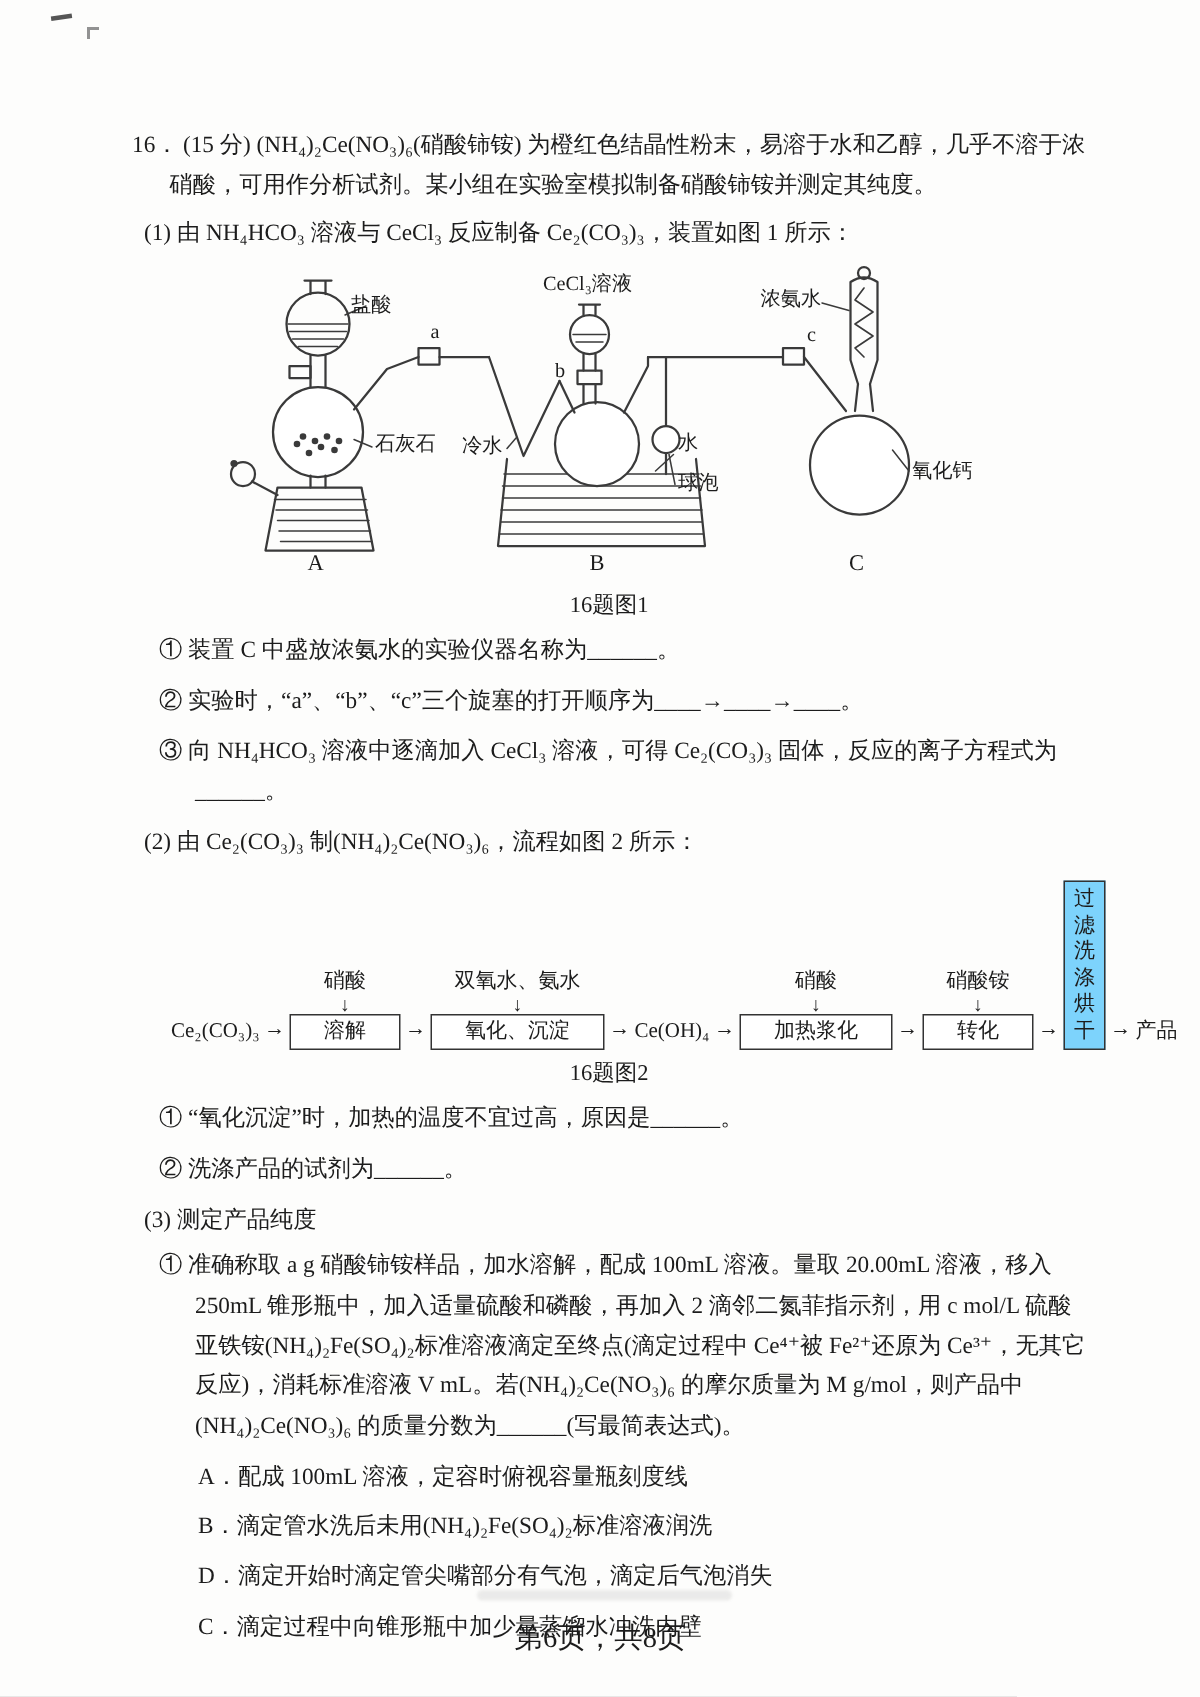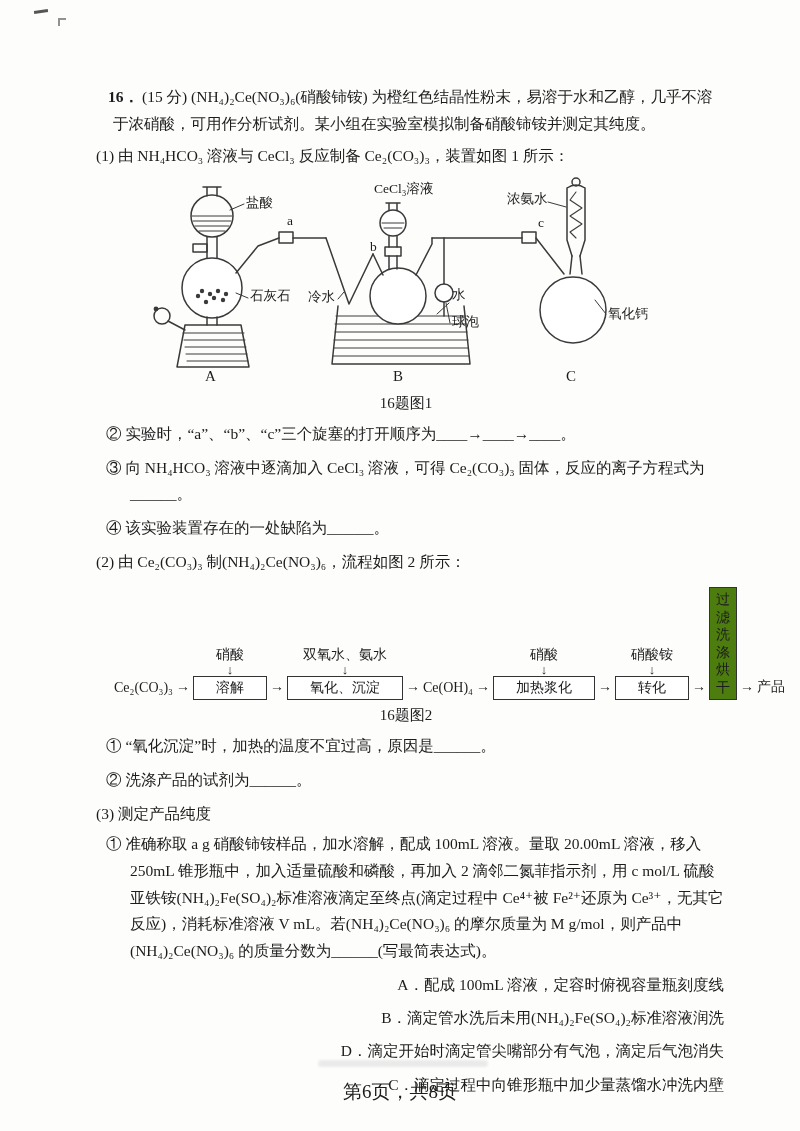--- a/index.html
+++ b/index.html
@@ -4,40 +4,40 @@
 <style>
   html,body { margin:0; padding:0; background:#d8d8d8; }
   .page {
     position:relative; width:800px; height:1131px; margin:0 auto;
     background:#fdfdfc; overflow:hidden;
     font-family:"Liberation Serif","DejaVu Serif",serif; color:#1c1c1c;
   }
   .content { position:absolute; left:88px; top:84px; width:636px; }
   .para { margin:0 0 6px 0; font-size:15.5px; line-height:1.72; }
   .stem { padding-left:25px; text-indent:-25px; }
-  .qnum { font-weight:bold; margin-right:3px;margin-left:20px; }
+  .qnum { font-weight:normal; margin-right:3px; }
   .part-heading { margin:4px 0 4px 8px; }
   .item { margin:2px 0 7px 18px; padding-left:24px; text-indent:-24px; }
 
   .figure1 { position:relative; width:640px; height:218px; margin:4px 0 0 -2px; }
   .flabel { position:absolute; font-size:13.5px; white-space:nowrap; line-height:1.1; }
   .fig-letter { font-size:15px; }
 
   .caption { text-align:center; font-size:15px; margin:2px 0 8px 0; }
 
   .flowchart { display:flex; align-items:flex-end; margin:12px 0 6px 26px; font-size:14px; }
   .fc-col { display:flex; flex-direction:column; align-items:center;justify-content:center; }
   .fc-reagent { line-height:1.1; margin-bottom:1px; white-space:nowrap; }
   .fc-down { line-height:1; font-size:13px; }
   .fc-box { border:1.4px solid #333; padding:2px 22px; line-height:1.3; white-space:nowrap; background:#fff; }
-  .fc-box-tall { border:1.4px solid #333; padding:3px 6px; display:flex; flex-direction:column; align-items:flex-start; line-height:1.25; background:#4d7c0f; }
+  .fc-box-tall { border:1.4px solid #333; padding:3px 6px; display:flex; flex-direction:column; align-items:flex-start; line-height:1.25; background:#7dd3fc; }
   .fc-plain { margin-bottom:4px; white-space:nowrap;margin-top:38px; }
   .fc-arrow { margin:0 3px 5px 3px; }
 
-  .option { margin:2px 0 7px 44px; font-size:15.5px; line-height:1.7;text-align:right; }
+  .option { margin:2px 0 7px 44px; font-size:15.5px; line-height:1.7; }
 
   .footer { position:absolute; bottom:26px; left:0; width:100%; text-align:center; font-size:19px; }
 
   .artifact-1 { position:absolute; left:34px; top:10px; width:14px; height:3px; background:#555; transform:rotate(-8deg); }
   .artifact-2 { position:absolute; left:58px; top:18px; width:6px; height:6px; border-left:2px solid #666; border-top:2px solid #666; opacity:.7; }
   .smudge { position:absolute; left:318px; top:1060px; width:170px; height:7px; background:#9a9a9a; opacity:.18; border-radius:4px; filter:blur(1px); }
 </style>
 </head>
 <body>
 
@@ -133,41 +133,41 @@
             </g>
           <path d="M486,82 L484,100 M494,82 L496,100"></path>
           <circle cx="487" cy="136" r="33" fill="#ffffff"></circle>
           <g stroke-width="1">
             <path d="M462,28 L480,33"></path>
             <path d="M509,126 L520,140"></path>
           </g>
         </g>
       </svg>
 
-      <span class="flabel" style="left:160px;top:22px">盐酸</span>
-      <span class="flabel" style="left:288px;top:8px">CeCl₃溶液</span>
+      <span class="flabel" style="left:148px;top:22px">盐酸</span>
+      <span class="flabel" style="left:276px;top:8px">CeCl₃溶液</span>
       <span class="flabel" style="left:421px;top:18px">浓氨水</span>
       <span class="flabel" style="left:201px;top:40px">a</span>
       <span class="flabel" style="left:284px;top:66px">b</span>
       <span class="flabel" style="left:452px;top:42px">c</span>
       <span class="flabel" style="left:164px;top:115px">石灰石</span>
       <span class="flabel" style="left:222px;top:116px">冷水</span>
       <span class="flabel" style="left:366px;top:114px">水</span>
       <span class="flabel" style="left:366px;top:141px">球泡</span>
       <span class="flabel" style="left:522px;top:133px">氧化钙</span>
       <span class="flabel fig-letter" style="left:119px;top:194px">A</span>
       <span class="flabel fig-letter" style="left:307px;top:194px">B</span>
       <span class="flabel fig-letter" style="left:480px;top:194px">C</span>
     </div>
 
     <p class="caption">16题图1</p>
 
+    <p class="para item">① 装置 C 中盛放浓氨水的实验仪器名称为______。</p>
     <p class="para item">② 实验时，“a”、“b”、“c”三个旋塞的打开顺序为____→____→____。</p>
     <p class="para item">③ 向 NH₄HCO₃ 溶液中逐滴加入 CeCl₃ 溶液，可得 Ce₂(CO₃)₃ 固体，反应的离子方程式为______。</p>
-    <p class="para item">④ 该实验装置存在的一处缺陷为______。</p>
 
     <p class="para part-heading">(2) 由 Ce₂(CO₃)₃ 制(NH₄)₂Ce(NO₃)₆，流程如图 2 所示：</p>
 
     <div class="flowchart">
       <span class="fc-plain">Ce₂(CO₃)₃</span>
       <span class="fc-arrow">→</span>
       <div class="fc-col">
         <span class="fc-reagent">硝酸</span>
         <span class="fc-down">↓</span>
         <span class="fc-box">溶解</span>

